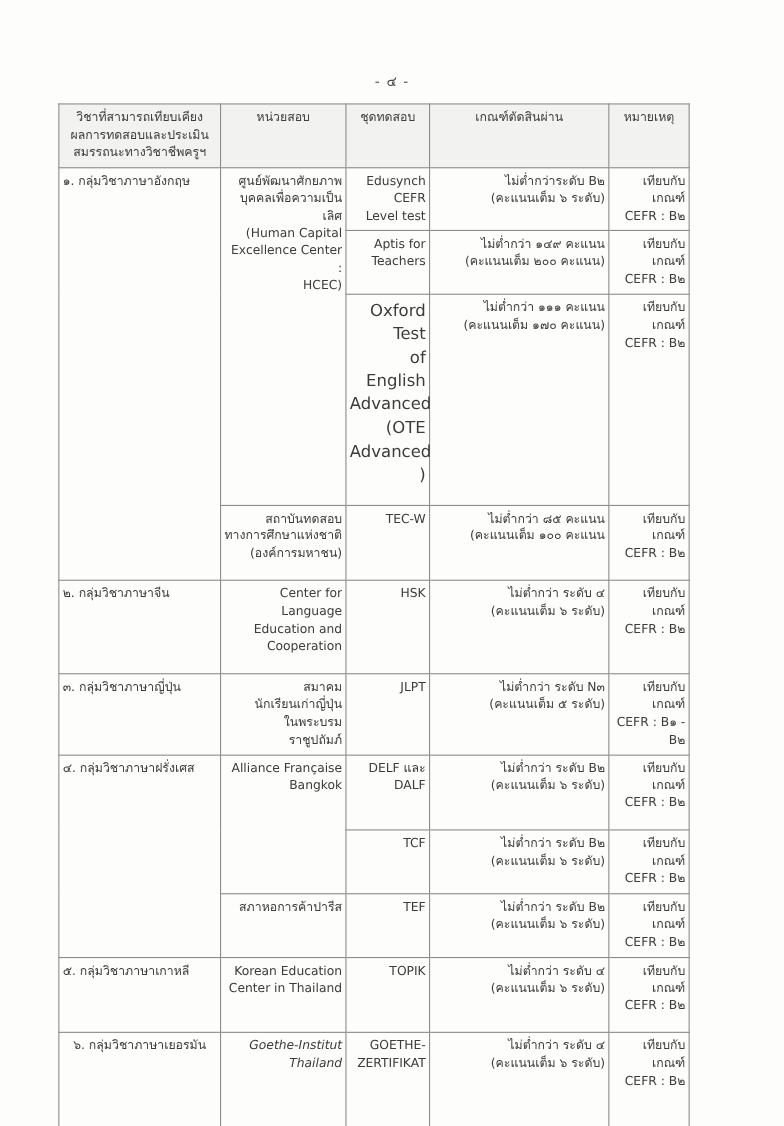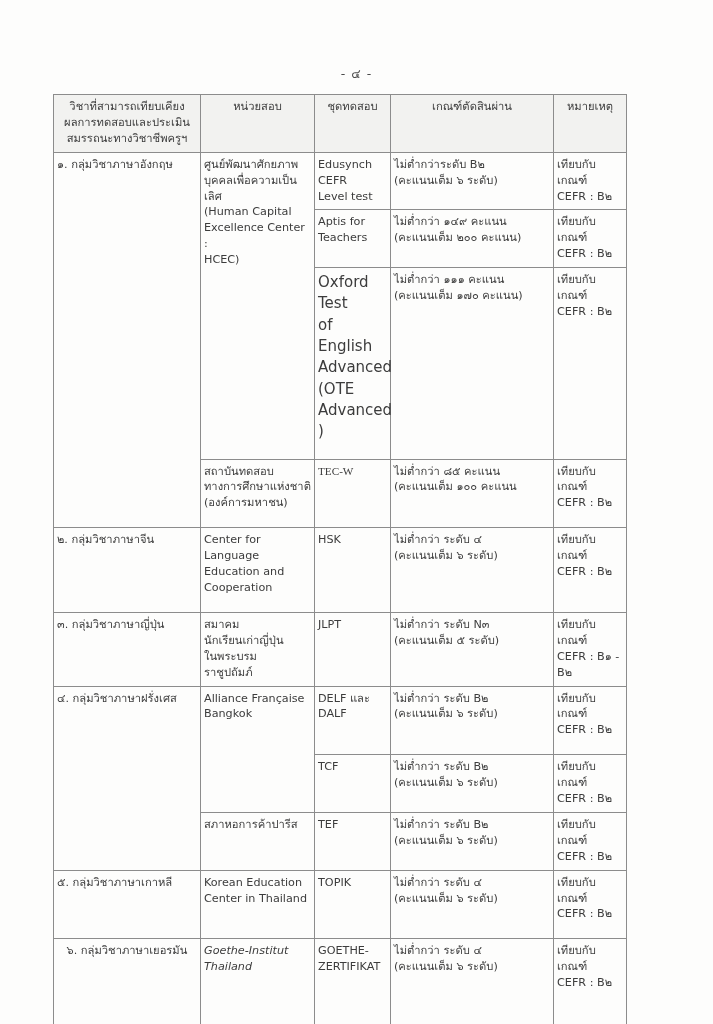--- a/index.html
+++ b/index.html
@@ -68,21 +68,21 @@
   col.c3 { width: 76px; }
   col.c4 { width: 163px; }
   col.c5 { width: 73px; }
 
   td.subject {
     text-align: left;
     padding-left: 8px;
     vertical-align: top;
   }
   td.center {
-    text-align: left;
+    text-align: right;
     margin-left: 16px;
   }
   .line {
     display: block;
   }
   .tight { font-size: 15px; }
 </style>
 </head>
 <body>
 
@@ -167,21 +167,21 @@
               <span class="line">เทียบกับเกณฑ์</span>
               <span class="line">CEFR : B๒</span>
             </td>
           </tr>
           <tr>
             <td class="center" rowspan="1" style="padding-bottom: 16px;">
               <span class="line">สถาบันทดสอบ</span>
               <span class="line">ทางการศึกษาแห่งชาติ</span>
               <span class="line">(องค์การมหาชน)</span>
             </td>
-            <td class="center" style="padding-bottom: 16px; font-family: Liberation Serif, serif;">
+            <td class="center" style="padding-bottom: 16px;">
               <span class="line">TEC-W</span>
             </td>
             <td class="center" style="padding-bottom: 16px;">
               <span class="line">ไม่ต่ำกว่า ๘๕ คะแนน</span>
               <span class="line">(คะแนนเต็ม ๑๐๐ คะแนน</span>
             </td>
             <td class="center" style="padding-bottom: 16px;">
               <span class="line">เทียบกับเกณฑ์</span>
               <span class="line">CEFR : B๒</span>
             </td>

